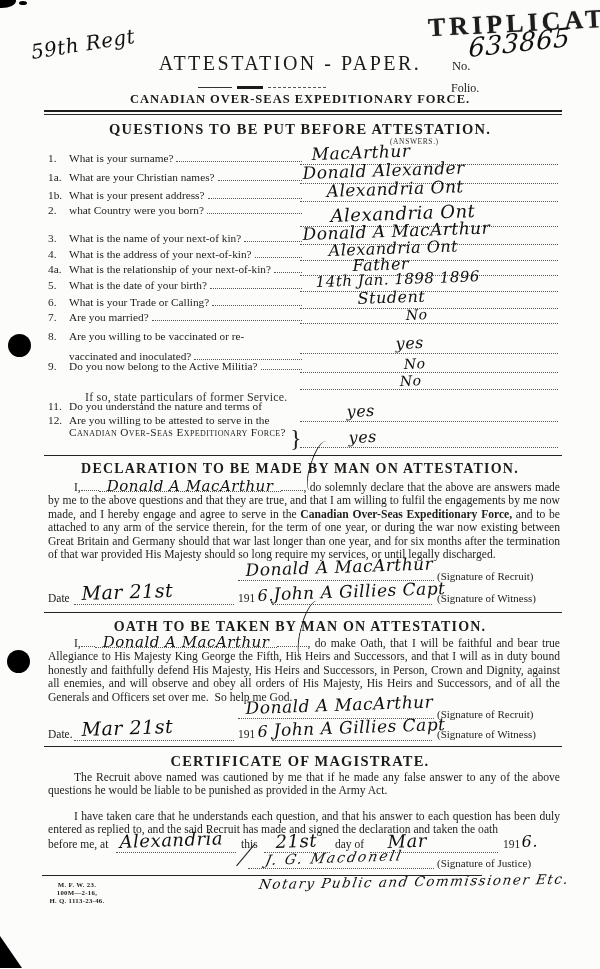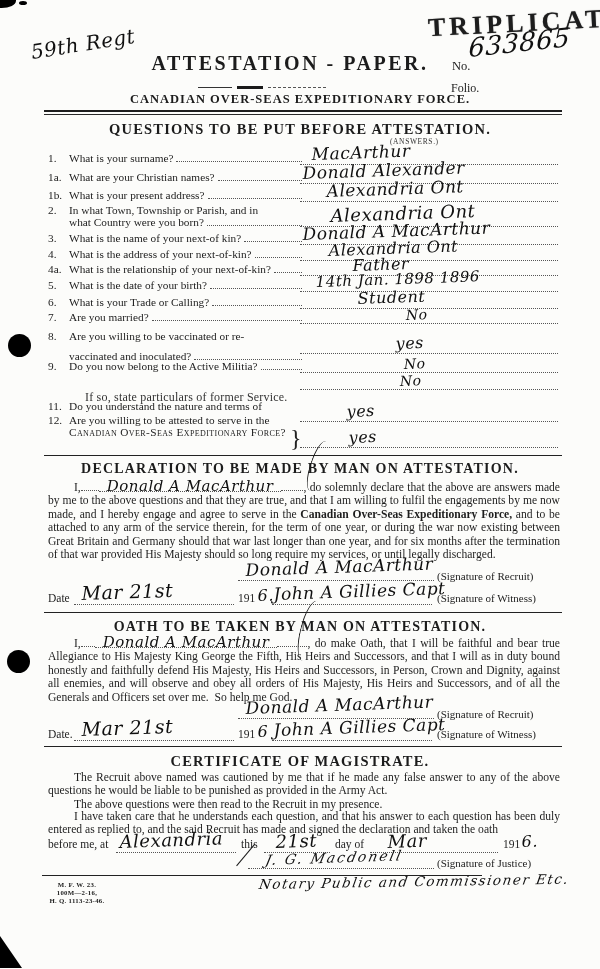--- a/index.html
+++ b/index.html
@@ -6,21 +6,21 @@
   html,body{background:#ddd}
   #page{position:relative;width:600px;height:969px;margin:0 auto;background:#fcfcfa;
         font-family:"Liberation Serif",serif;color:#1c1c1c;overflow:hidden}
   .abs{position:absolute}
   
   .hw{font-family:"DejaVu Serif",serif;font-style:italic;color:#101010;white-space:nowrap;
       transform:rotate(-2deg);transform-origin:left bottom;letter-spacing:.5px}
   
   .stamp{font-weight:bold;font-size:26px;letter-spacing:4px;transform:rotate(-3deg);color:#1d1d1d;
          text-shadow:0 0 1px rgba(20,20,20,.6)}
-  .main-title{font-weight:bold;font-size:20px;letter-spacing:2.5px;text-align:center}
+  .main-title{font-weight:normal;font-size:20px;letter-spacing:2.5px;text-align:center}
   .subtitle{font-weight:bold;font-size:12.5px;letter-spacing:1px;text-align:center;width:100%}
   .sec-title{font-weight:bold;font-size:14px;letter-spacing:1.2px;text-align:center;width:100%}
   .rule{position:absolute;border-top:1.4px solid #222}
   .double-rule{position:absolute;height:5px;border-top:2.2px solid #1e1e1e;border-bottom:1px solid #2a2a2a}
   
   .qrow{position:absolute;left:48px;width:254px;display:flex;font-size:11.3px;line-height:12px;color:#222}
   .qnum{flex:none;width:21px}
   .qcol{flex:1;display:flex;flex-direction:column}
   .l2row{display:flex}
   .leader{flex:1;border-bottom:1.3px dotted #555;margin:0 0 2px 3px;min-width:8px}
@@ -104,21 +104,20 @@
     <span>What is your present address?</span>
     <span class="leader"></span>
   </div>
   <div class="ansline" style="top:201px">
     <span class="hw" style="left:27px;font-size:17px">Alexandria Ont</span>
   </div>
 
   <div class="qrow" style="top:204px">
     <span class="qnum">2.</span>
     <div class="qcol">
-      <div>In what Town, Township or Parish, and in</div>
       <div class="l2row">
           <span>what Country were you born?</span>
         <span class="leader"></span>
         </div>
     </div>
   </div>
   <div class="ansline" style="top:226px">
     <span class="hw" style="left:31px;font-size:18px">Alexandria Ont</span>
   </div>
 
@@ -271,21 +270,20 @@
   <div class="abs hw" style="left:258px;top:722px;font-size:16px">6</div>
   <div class="sigline" style="left:272px;top:740px;width:160px">
     <span class="hw" style="left:2px;font-size:17px">John A Gillies Capt</span>
   </div>
   <div class="plabel" style="left:437px;top:728px">(Signature of Witness)</div>
 
   <div class="rule" style="left:44px;right:38px;top:746px"></div>
 
   <div class="abs sec-title" style="top:753px;font-size:14.5px">CERTIFICATE OF MAGISTRATE.</div>
   <p class="para" style="top:771px">The Recruit above named was cautioned by me that if he made any false answer to any of the above questions he would be liable to be punished as provided in the Army Act.</p>
-  <p class="para" style="top:798px">The above questions were then read to the Recruit in my presence.</p>
   <p class="para" style="top:810px">I have taken care that he understands each question, and that his answer to each question has been duly entered as replied to, and the said Recruit has made and signed the declaration and taken the oath</p>
 
   <div class="printed" style="left:48px;top:838px">before me, at</div>
   <div class="sigline" style="left:116px;top:852px;width:120px">
     <span class="hw" style="left:4px;font-size:18px">Alexandria</span>
   </div>
   <div class="printed" style="left:241px;top:838px">this</div>
   <div class="sigline" style="left:264px;top:852px;width:66px">
     <span class="hw" style="left:12px;font-size:18px">21st</span>
   </div>

